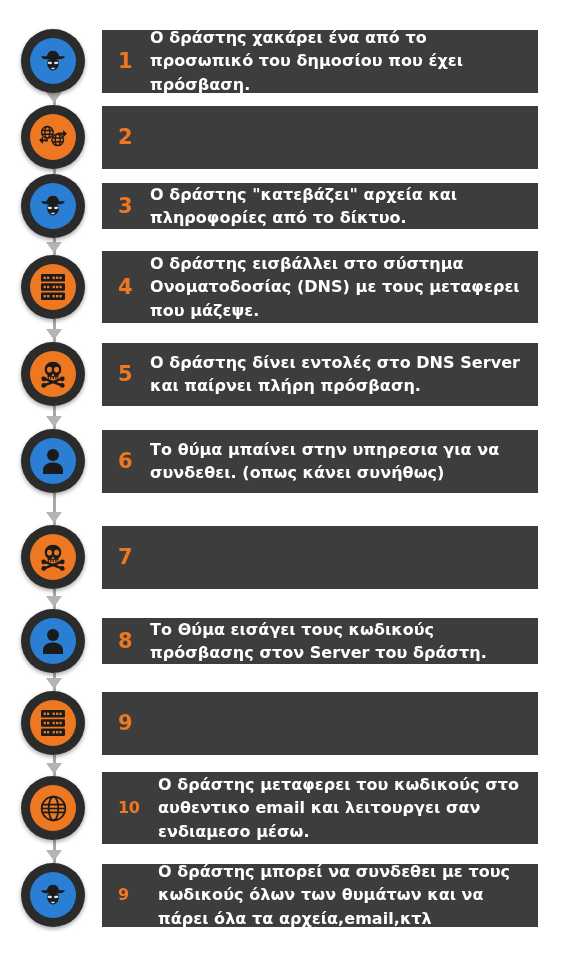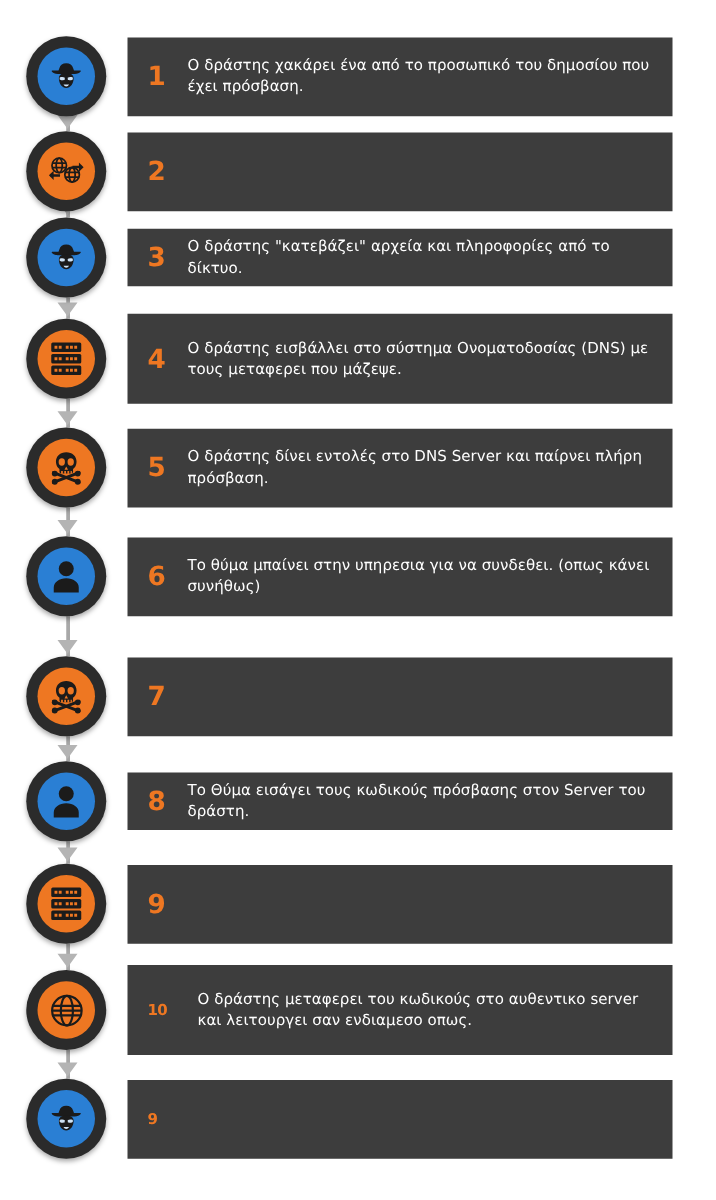--- a/index.html
+++ b/index.html
@@ -85,25 +85,25 @@
   .num {
     color: #ee7722;
     font-weight: bold;
     font-size: 21px;
     line-height: 1;
     flex: 0 0 auto;
     min-width: 22px;
     text-align: left;
     letter-spacing: -0.5px;
   }
-  .num.two-digit { min-width: 30px; font-size: 12px; }
+  .num.two-digit { min-width: 30px; font-size: 16px; }
   .txt {
     color: #ffffff;
-    font-size: 12px;
-    font-weight: normal;
+    font-size: 16px;
+    font-weight: bold;
     line-height: 1.45;
     margin-left: 10px;
     letter-spacing: 0.05px;
   }
 </style>
 </head>
 <body>
 
 <div id="flow">
     <div class="medallion blue" style="top: 29px;">
@@ -332,32 +332,33 @@
           <g fill="none" stroke="#1b1b1b" stroke-width="1.8">
             <circle cx="15" cy="15" r="12.2"></circle>
             <ellipse cx="15" cy="15" rx="5" ry="12.2"></ellipse>
             <path d="M3 11h24M3 19h24M2.8 15h24.4"></path>
           </g>
         </svg>
       </div>
     </div>
     <div class="card" style="top: 772px; height: 72px;">
       <div class="num two-digit">10</div>
-      <div class="txt">Ο δράστης μεταφερει του κωδικούς στο αυθεντικο server και λειτουργει σαν ενδιαμεσο οπως.</div>
+      <div class="txt">Ο δράστης μεταφερει του κωδικούς στο αυθεντικο email και λειτουργει σαν ενδιαμεσο μέσω.</div>
     </div>
     <div class="spine" style="top: 840px; height: 23px;"></div>
     <div class="arrowhead" style="top: 850px;"></div>
     <div class="medallion blue" style="top: 863px;">
       <div class="inner">
         <svg width="30" height="30" viewBox="0 0 32 32" aria-hidden="true">
           <g fill="#1b1b1b">
             <path d="M16 5c-3.1 0-5.1 1.6-5.9 4.1L9.4 11H4.2c-.5 0-.8.5-.5.9.9 1.2 2.7 2.1 5.1 2.1h14.4c2.4 0 4.2-.9 5.1-2.1.3-.4 0-.9-.5-.9h-5.2l-.7-1.9C21.1 6.6 19.1 5 16 5z"></path>
             <path d="M16 13.3c-3.6 0-6.3 1.4-6.3 4.6 0 4.3 2.8 8.1 6.3 8.1s6.3-3.8 6.3-8.1c0-3.2-2.7-4.6-6.3-4.6z"></path>
           </g>
           <path d="M10.4 17.1c1.5-.5 3.1-.5 4.4.1l-.2 2.1c-1.5.3-3 .1-4.2-.6zM21.6 17.1c-1.5-.5-3.1-.5-4.4.1l.2 2.1c1.5.3 3 .1 4.2-.6z" fill="#cfe3f5"></path>
           <path d="M13.6 23.1h4.8c-.6 1-1.5 1.6-2.4 1.6s-1.8-.6-2.4-1.6z" fill="#cfe3f5"></path>
         </svg>
       </div>
     </div>
     <div class="card" style="top: 863.5px; height: 63px;">
       <div class="num two-digit">9</div>
+      <div class="txt">Ο δράστης μπορεί να συνδεθει με τους κωδικούς όλων των θυμάτων και να πάρει όλα τα αρχεία,email,κτλ</div>
     </div>
   </div>
 
 </body></html>

